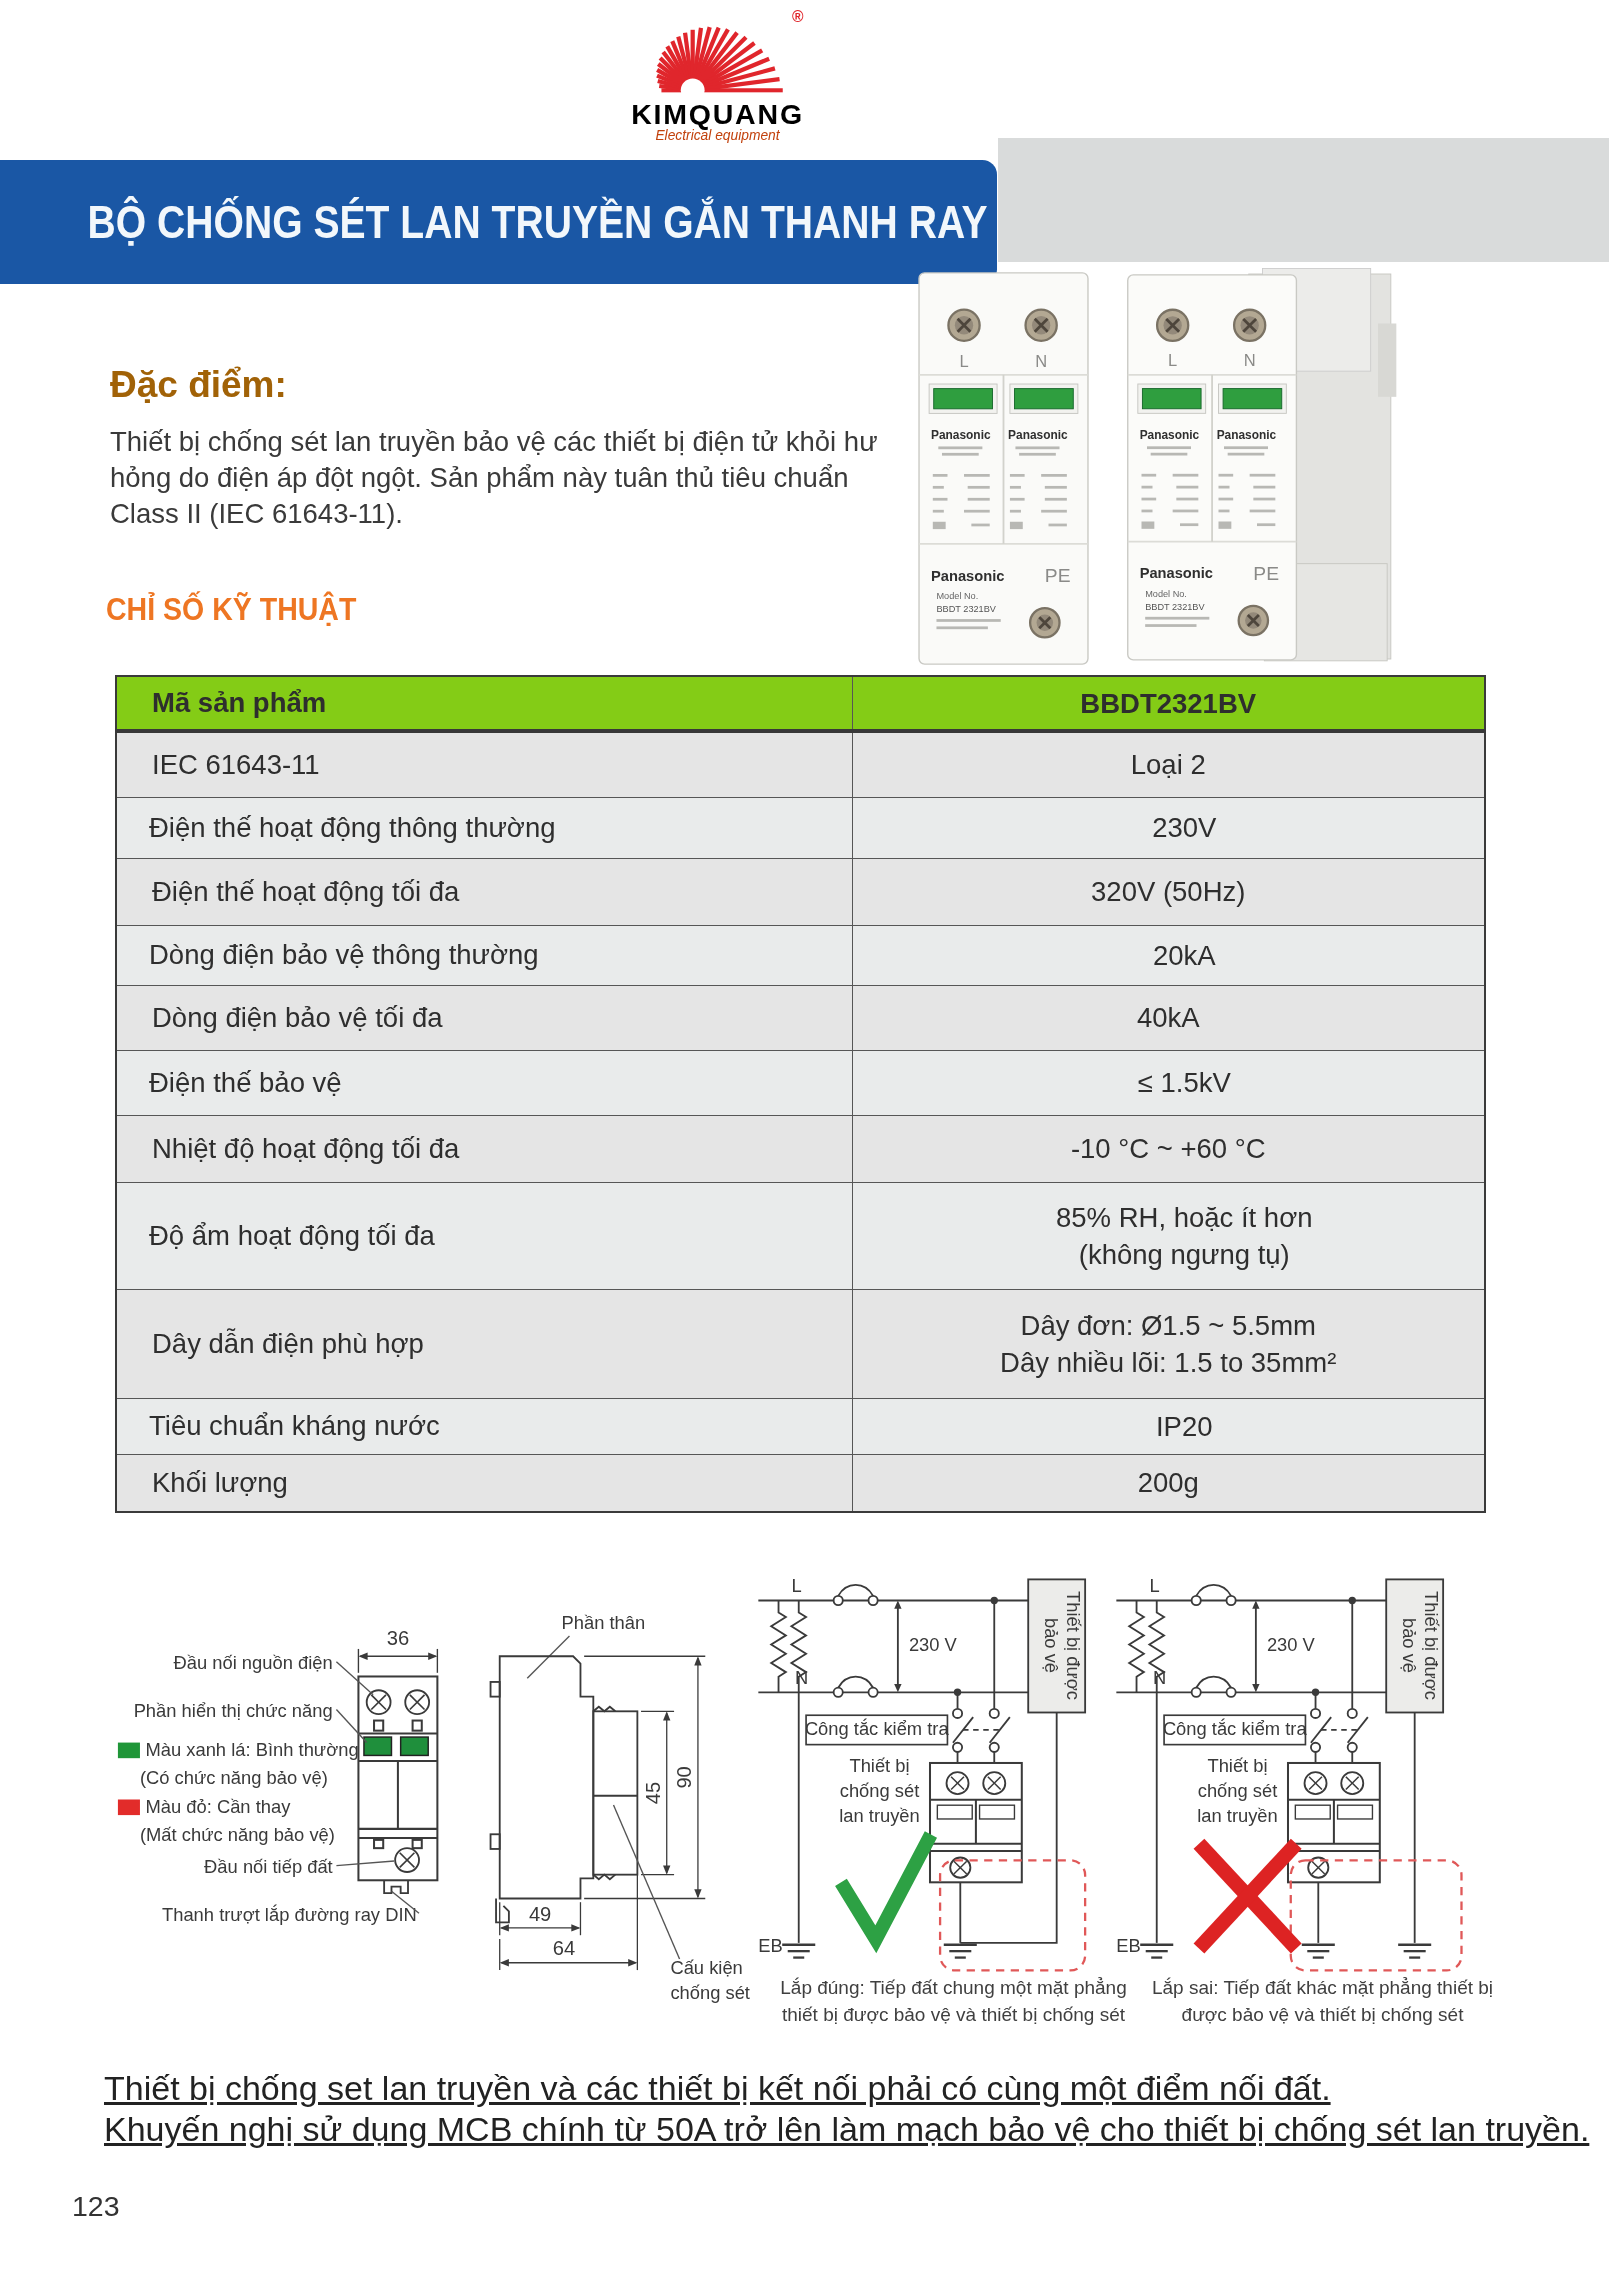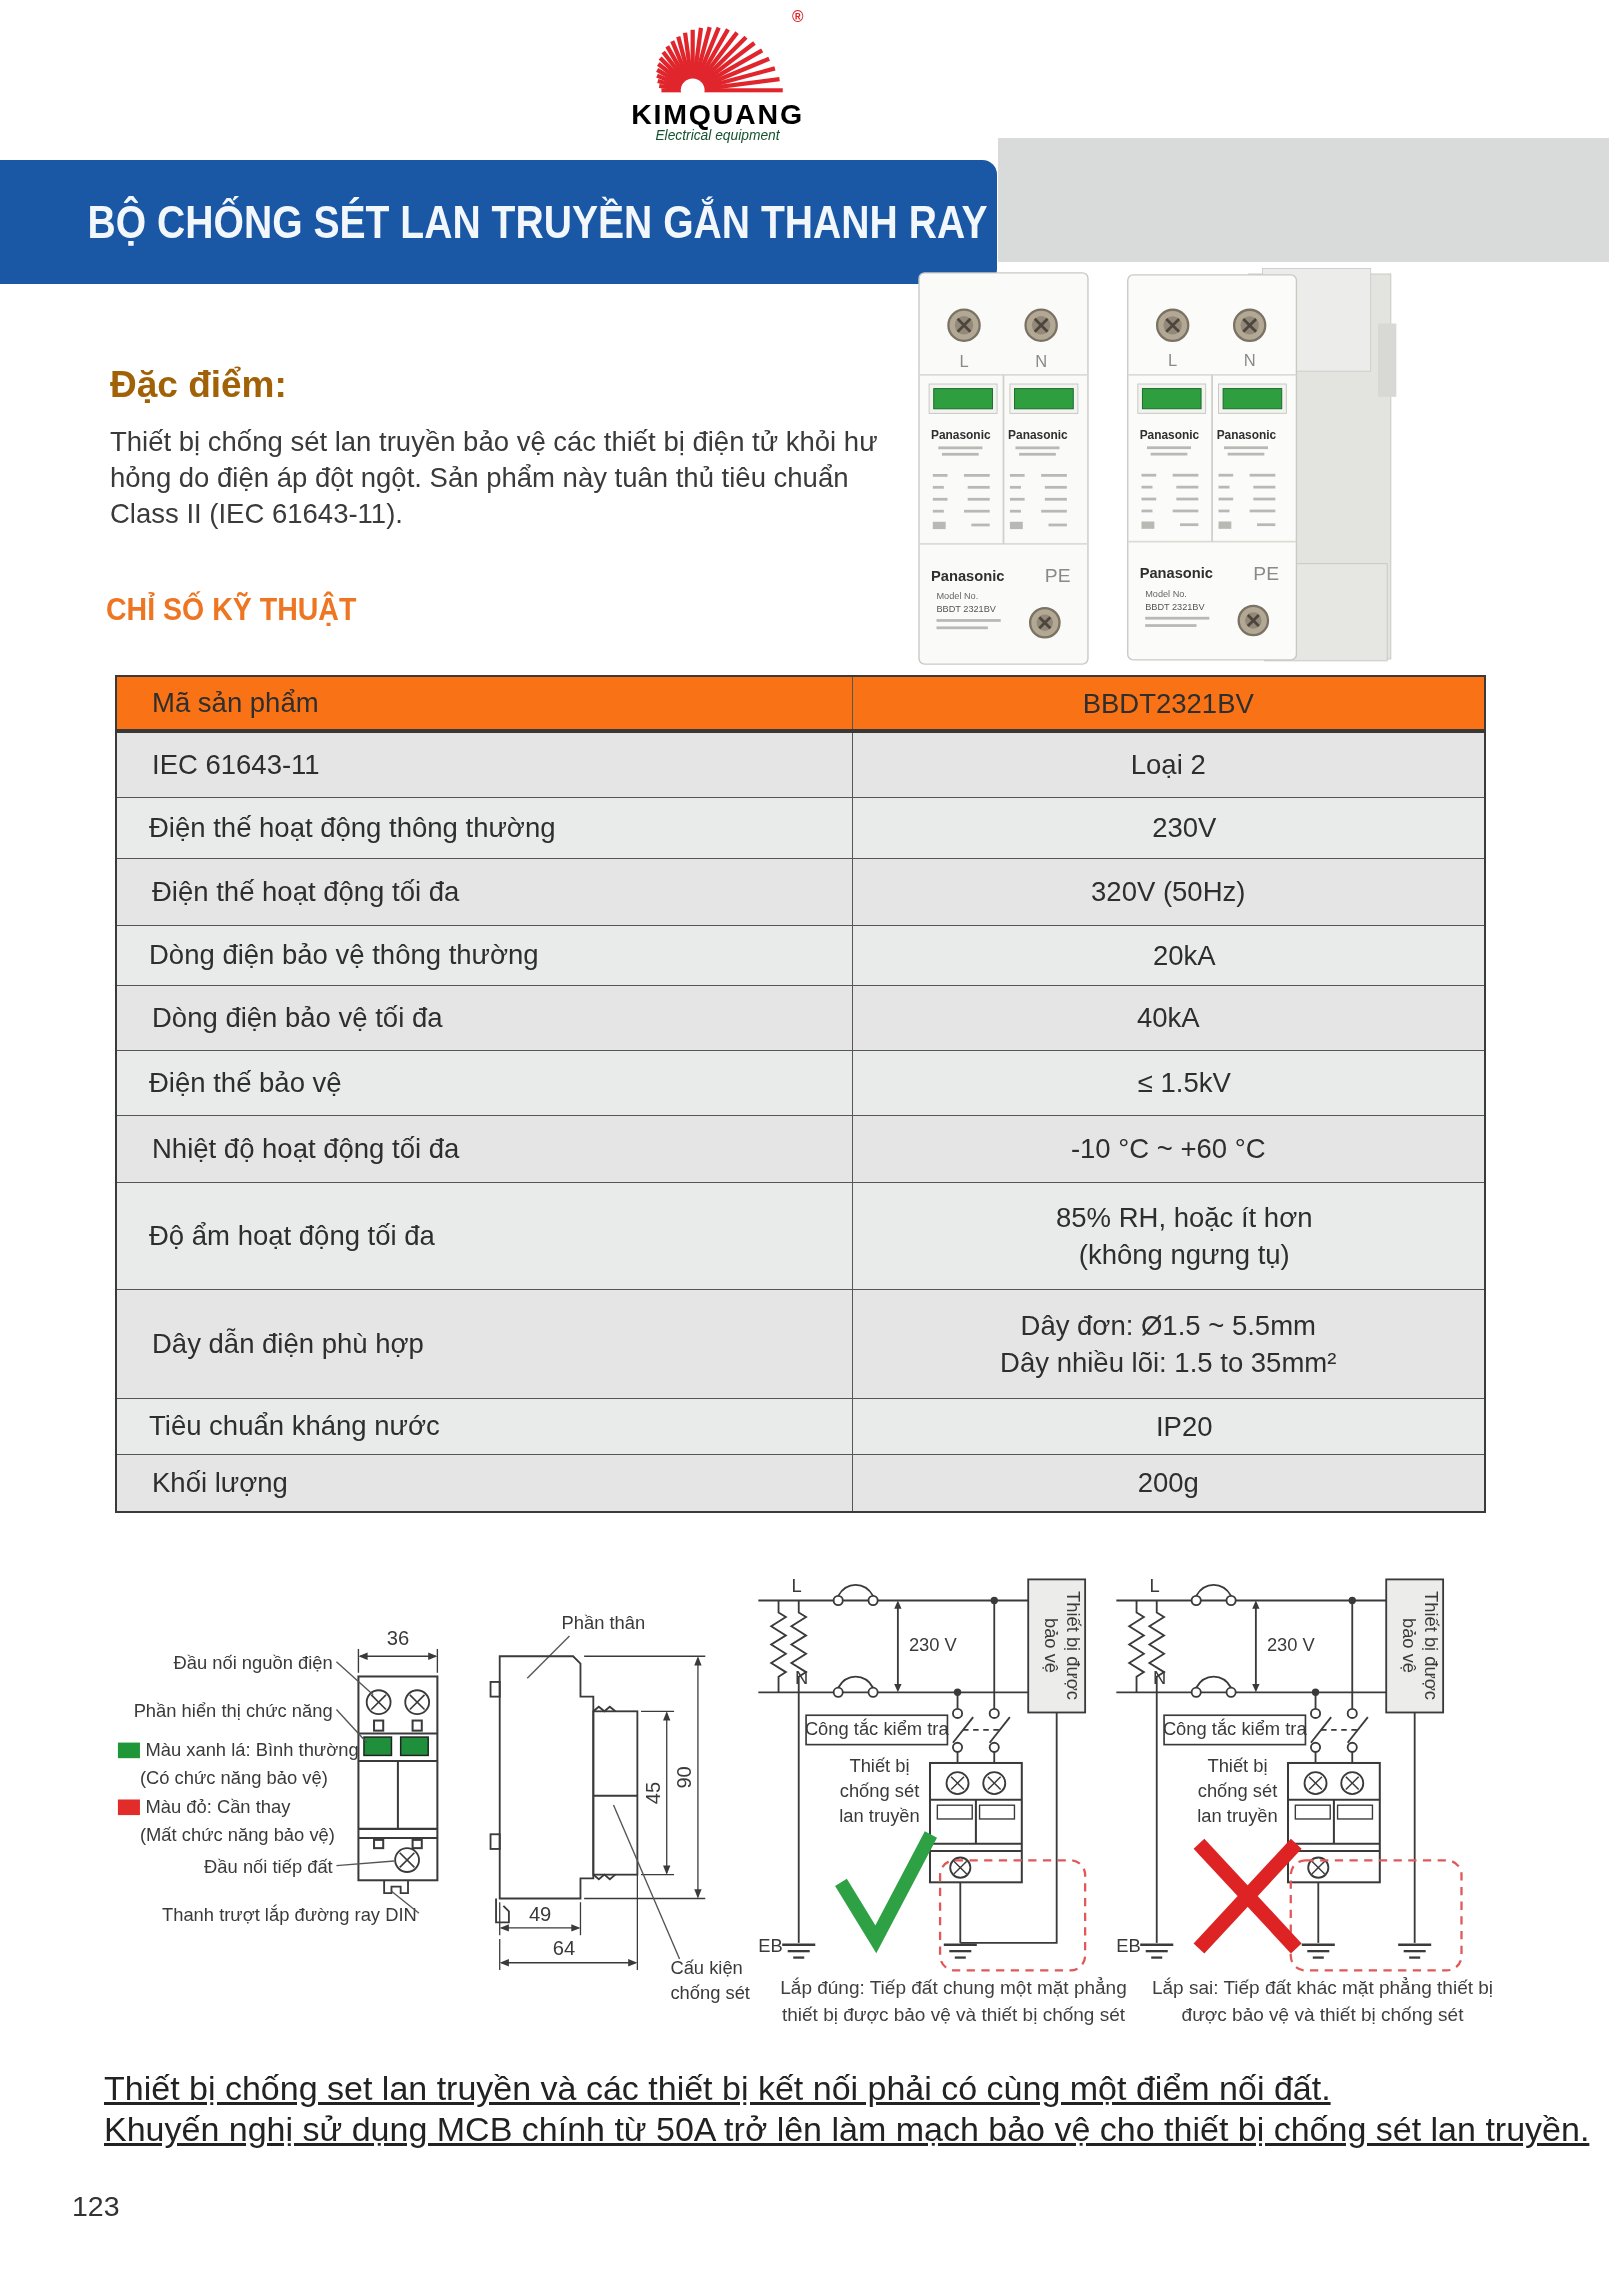--- a/index.html
+++ b/index.html
@@ -11,35 +11,35 @@
   .title-bar{position:absolute;left:0;top:138px;width:997px;height:124px;background:#1a57a5;
              border-radius:0 14.7px 14.7px 0;margin-top:22px;}
   .title-bar h1{margin:0;padding-left:103px;line-height:124px;font-size:46px;font-weight:bold;
                 color:#f2f7fb;white-space:nowrap;transform:scaleX(.85);transform-origin:left center;
                 letter-spacing:0;}
   .photo-backdrop{position:absolute;left:998px;top:138px;width:611px;height:124px;background:#d9dbdb;}
 
   
   .logo{position:absolute;left:621px;top:1.8px;width:193px;height:138px;text-align:center;}
   .brand-name{font-size:28.5px;font-weight:bold;color:#000000;letter-spacing:1.8px;line-height:27.5px;}
-  .brand-tagline{font-size:13.8px;font-style:italic;color:#14532d;line-height:15.6px;}
+  .brand-tagline{font-size:13.8px;font-style:italic;color:#c2410c;line-height:15.6px;}
 
   
   .features-heading{position:absolute;left:110px;top:364px;font-size:37px;font-weight:bold;color:#a16207;}
   .features-body{position:absolute;left:110px;top:424px;font-size:27.5px;color:#3a3a3a;line-height:36px;}
   .specs-heading{position:absolute;left:106px;top:592px;font-size:31px;font-weight:bold;color:#ee7623;
                  transform:scaleX(.92);transform-origin:left center;letter-spacing:0;}
 
   
   .spec-table{position:absolute;left:115px;top:675px;width:1371px;border-collapse:collapse;
               table-layout:fixed;font-size:27.5px;color:#2e2e2e;border:2.8px solid #3a3a3a;}
   .spec-table td{border:1.8px solid #565656;padding:0;}
   .spec-table td.lbl{padding-left:35px;text-align:left;}
   .spec-table td.val{text-align:center;line-height:37px;}
-  .spec-table tr.hd td{background:#f97316;font-weight:normal;border-bottom:4.6px solid #383838;}
+  .spec-table tr.hd td{background:#84cc16;font-weight:bold;border-bottom:4.6px solid #383838;}
   .spec-table tr.g td{background:#e9ebeb;padding-left:32px;}
   .spec-table tr.w td{background:#e5e5e5;}
 
   
   svg text{font-family:"Liberation Sans", sans-serif;}
   .dg-label{font-size:20px;fill:#3a3a3a;}
   .dg-dim{font-size:22px;fill:#3a3a3a;}
   .wt{font-size:20px;fill:#3a3a3a;}
   .caption{position:absolute;font-size:19px;color:#3f3f3f;text-align:center;line-height:27px;}
 

